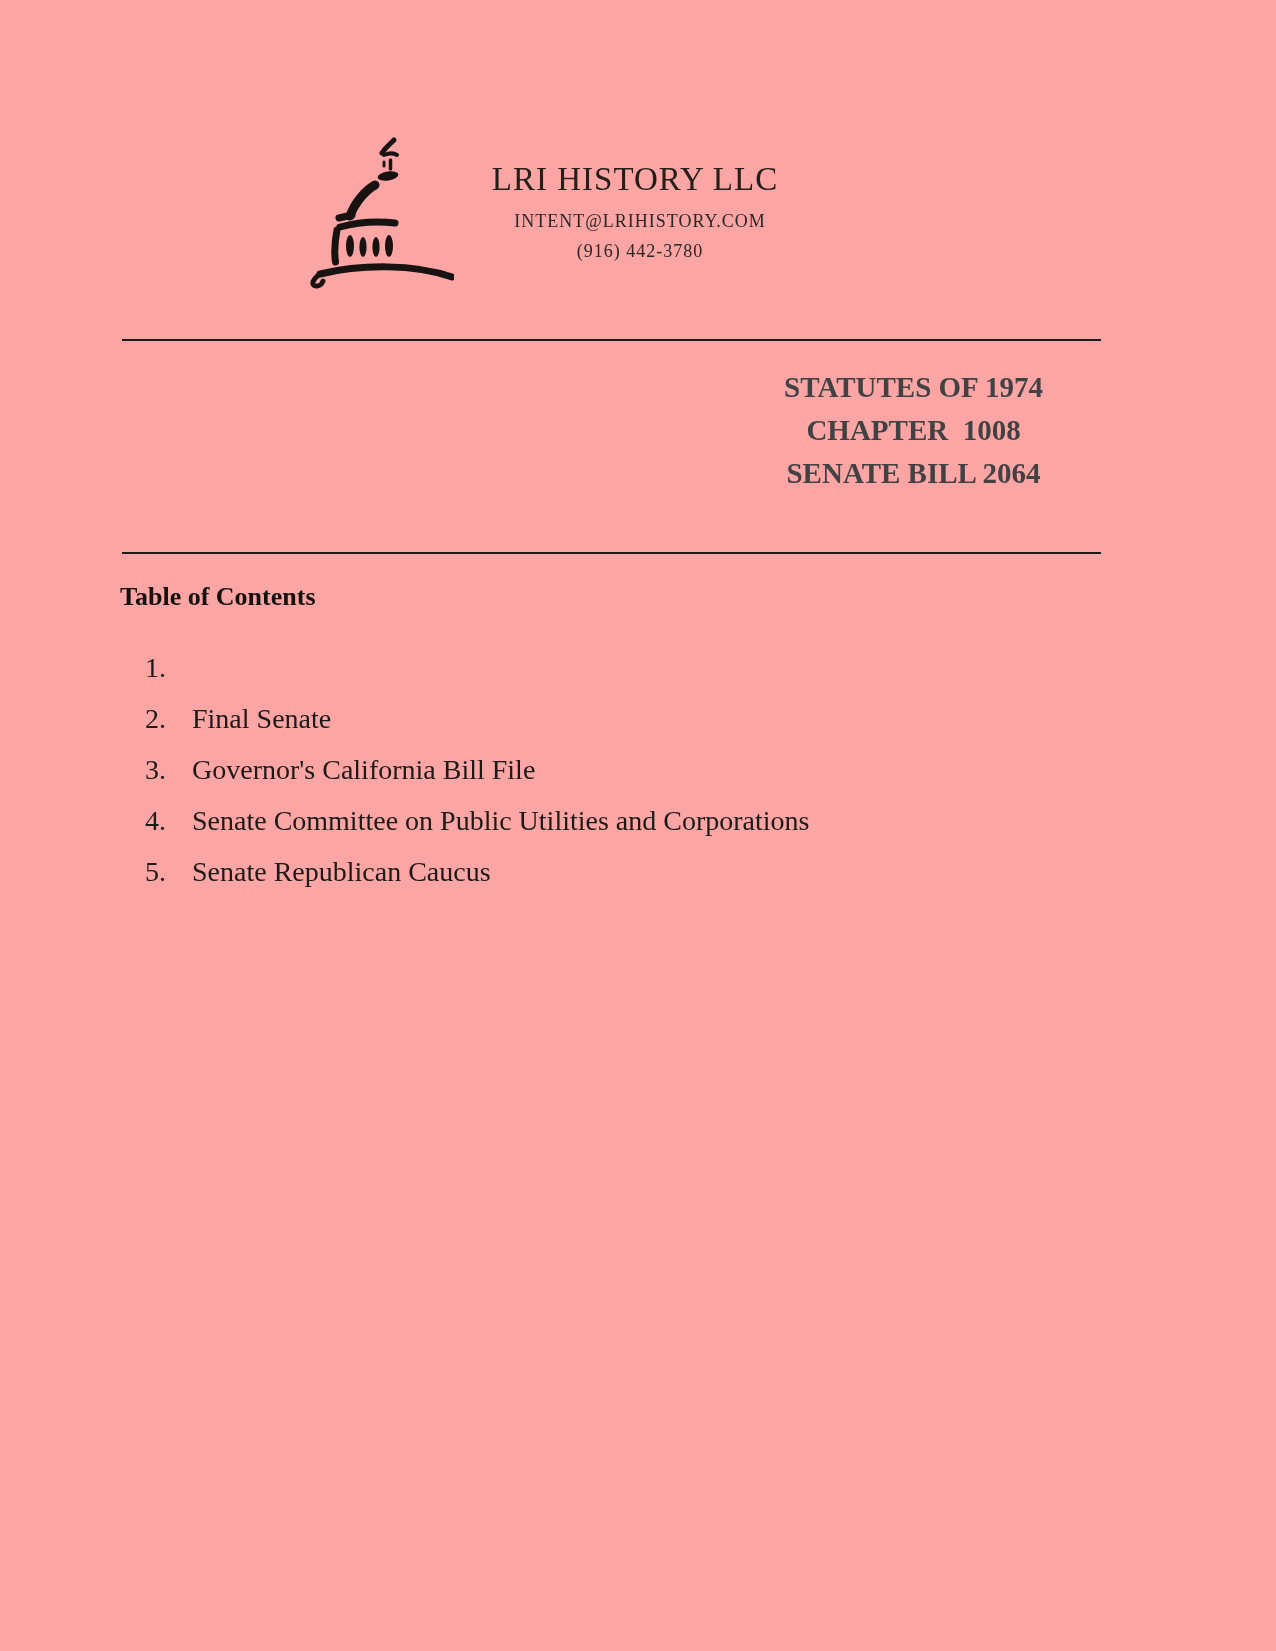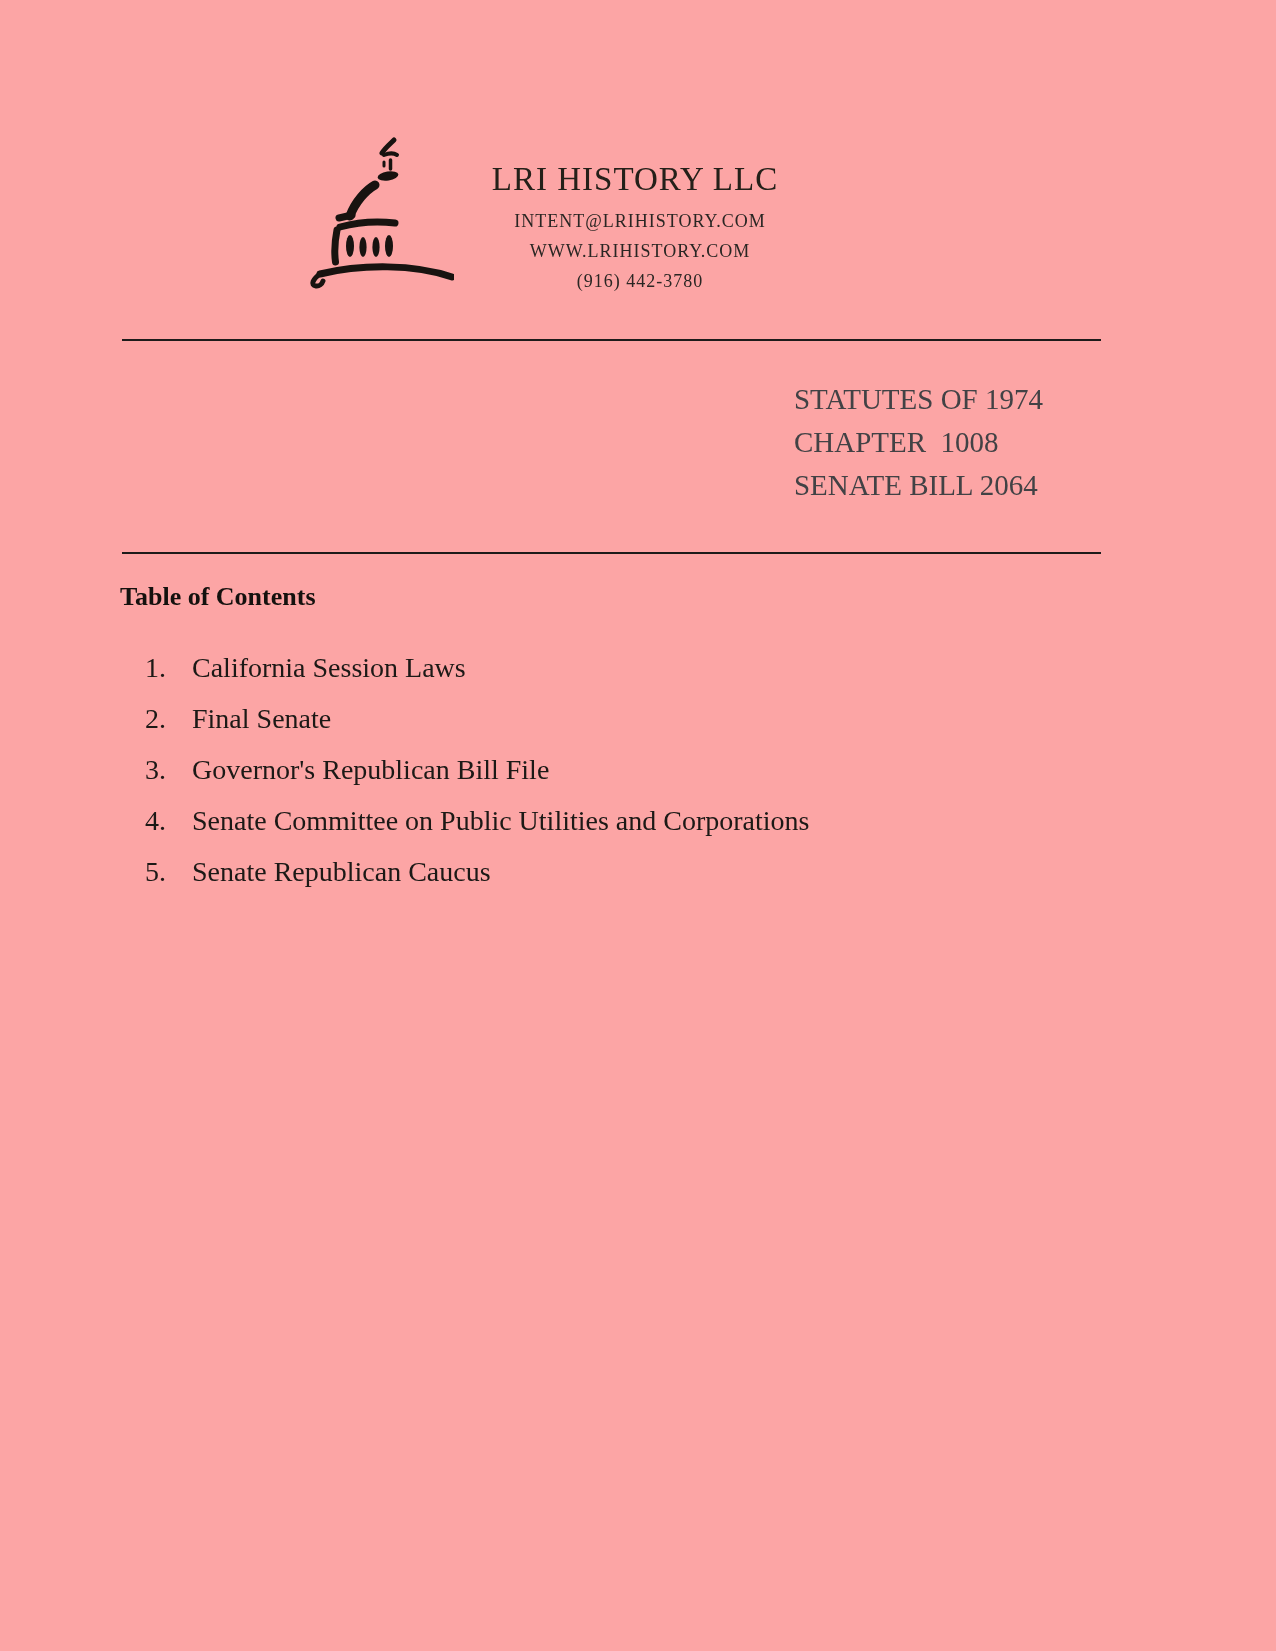--- a/index.html
+++ b/index.html
@@ -56,25 +56,25 @@
     width: 979px;
     height: 0;
     border-top: 2px solid #1d1b1a;
   }
   .rule-top { top: 339px; }
   .rule-bottom { top: 552px; }
 
   
   .reference {
     position: absolute;
-    top: 378px;
+    top: 366px;
     right: 233px;
-    text-align: left;
+    text-align: center;
     font-size: 29px;
-    font-weight: 400;
+    font-weight: 700;
     line-height: 43px;
     color: #424245;
   }
   .reference div { white-space: pre; }
 
   
   .toc-heading {
     position: absolute;
     left: 120px;
     top: 582px;
@@ -143,46 +143,44 @@
       <ellipse cx="87" cy="114" rx="4" ry="11"></ellipse>
 
       <path d="M18 142 C60 132 112 132 150 145" stroke-width="7"></path>
       <path d="M18 142 C11 147 8 153 14 154 C17 154.5 20 152 21 149" stroke-width="5"></path>
     </svg>
   </div>
 
   <div class="company-name">LRI HISTORY LLC</div>
   <div class="company-contacts">
     <div>INTENT@LRIHISTORY.COM</div>
-    <div>WWW.LRIHISTORY.COM</div>
     <div>(916) 442-3780</div>
   </div>
 
   <div class="rule rule-top"></div>
   <div class="rule rule-bottom"></div>
 
   <div class="reference">
     <div>STATUTES OF 1974</div>
     <div>CHAPTER  1008</div>
     <div>SENATE BILL 2064</div>
   </div>
 
   <div class="toc-heading">Table of Contents</div>
   <ol class="toc-list">
     <li>
       <span class="toc-num">1.</span>
-      <span>California Session Laws</span>
     </li>
     <li>
       <span class="toc-num">2.</span>
       <span>Final Senate</span>
     </li>
     <li>
       <span class="toc-num">3.</span>
-      <span>Governor's Republican Bill File</span>
+      <span>Governor's California Bill File</span>
     </li>
     <li>
       <span class="toc-num">4.</span>
       <span>Senate Committee on Public Utilities and Corporations</span>
     </li>
     <li>
       <span class="toc-num">5.</span>
       <span>Senate Republican Caucus</span>
     </li>
   </ol>

